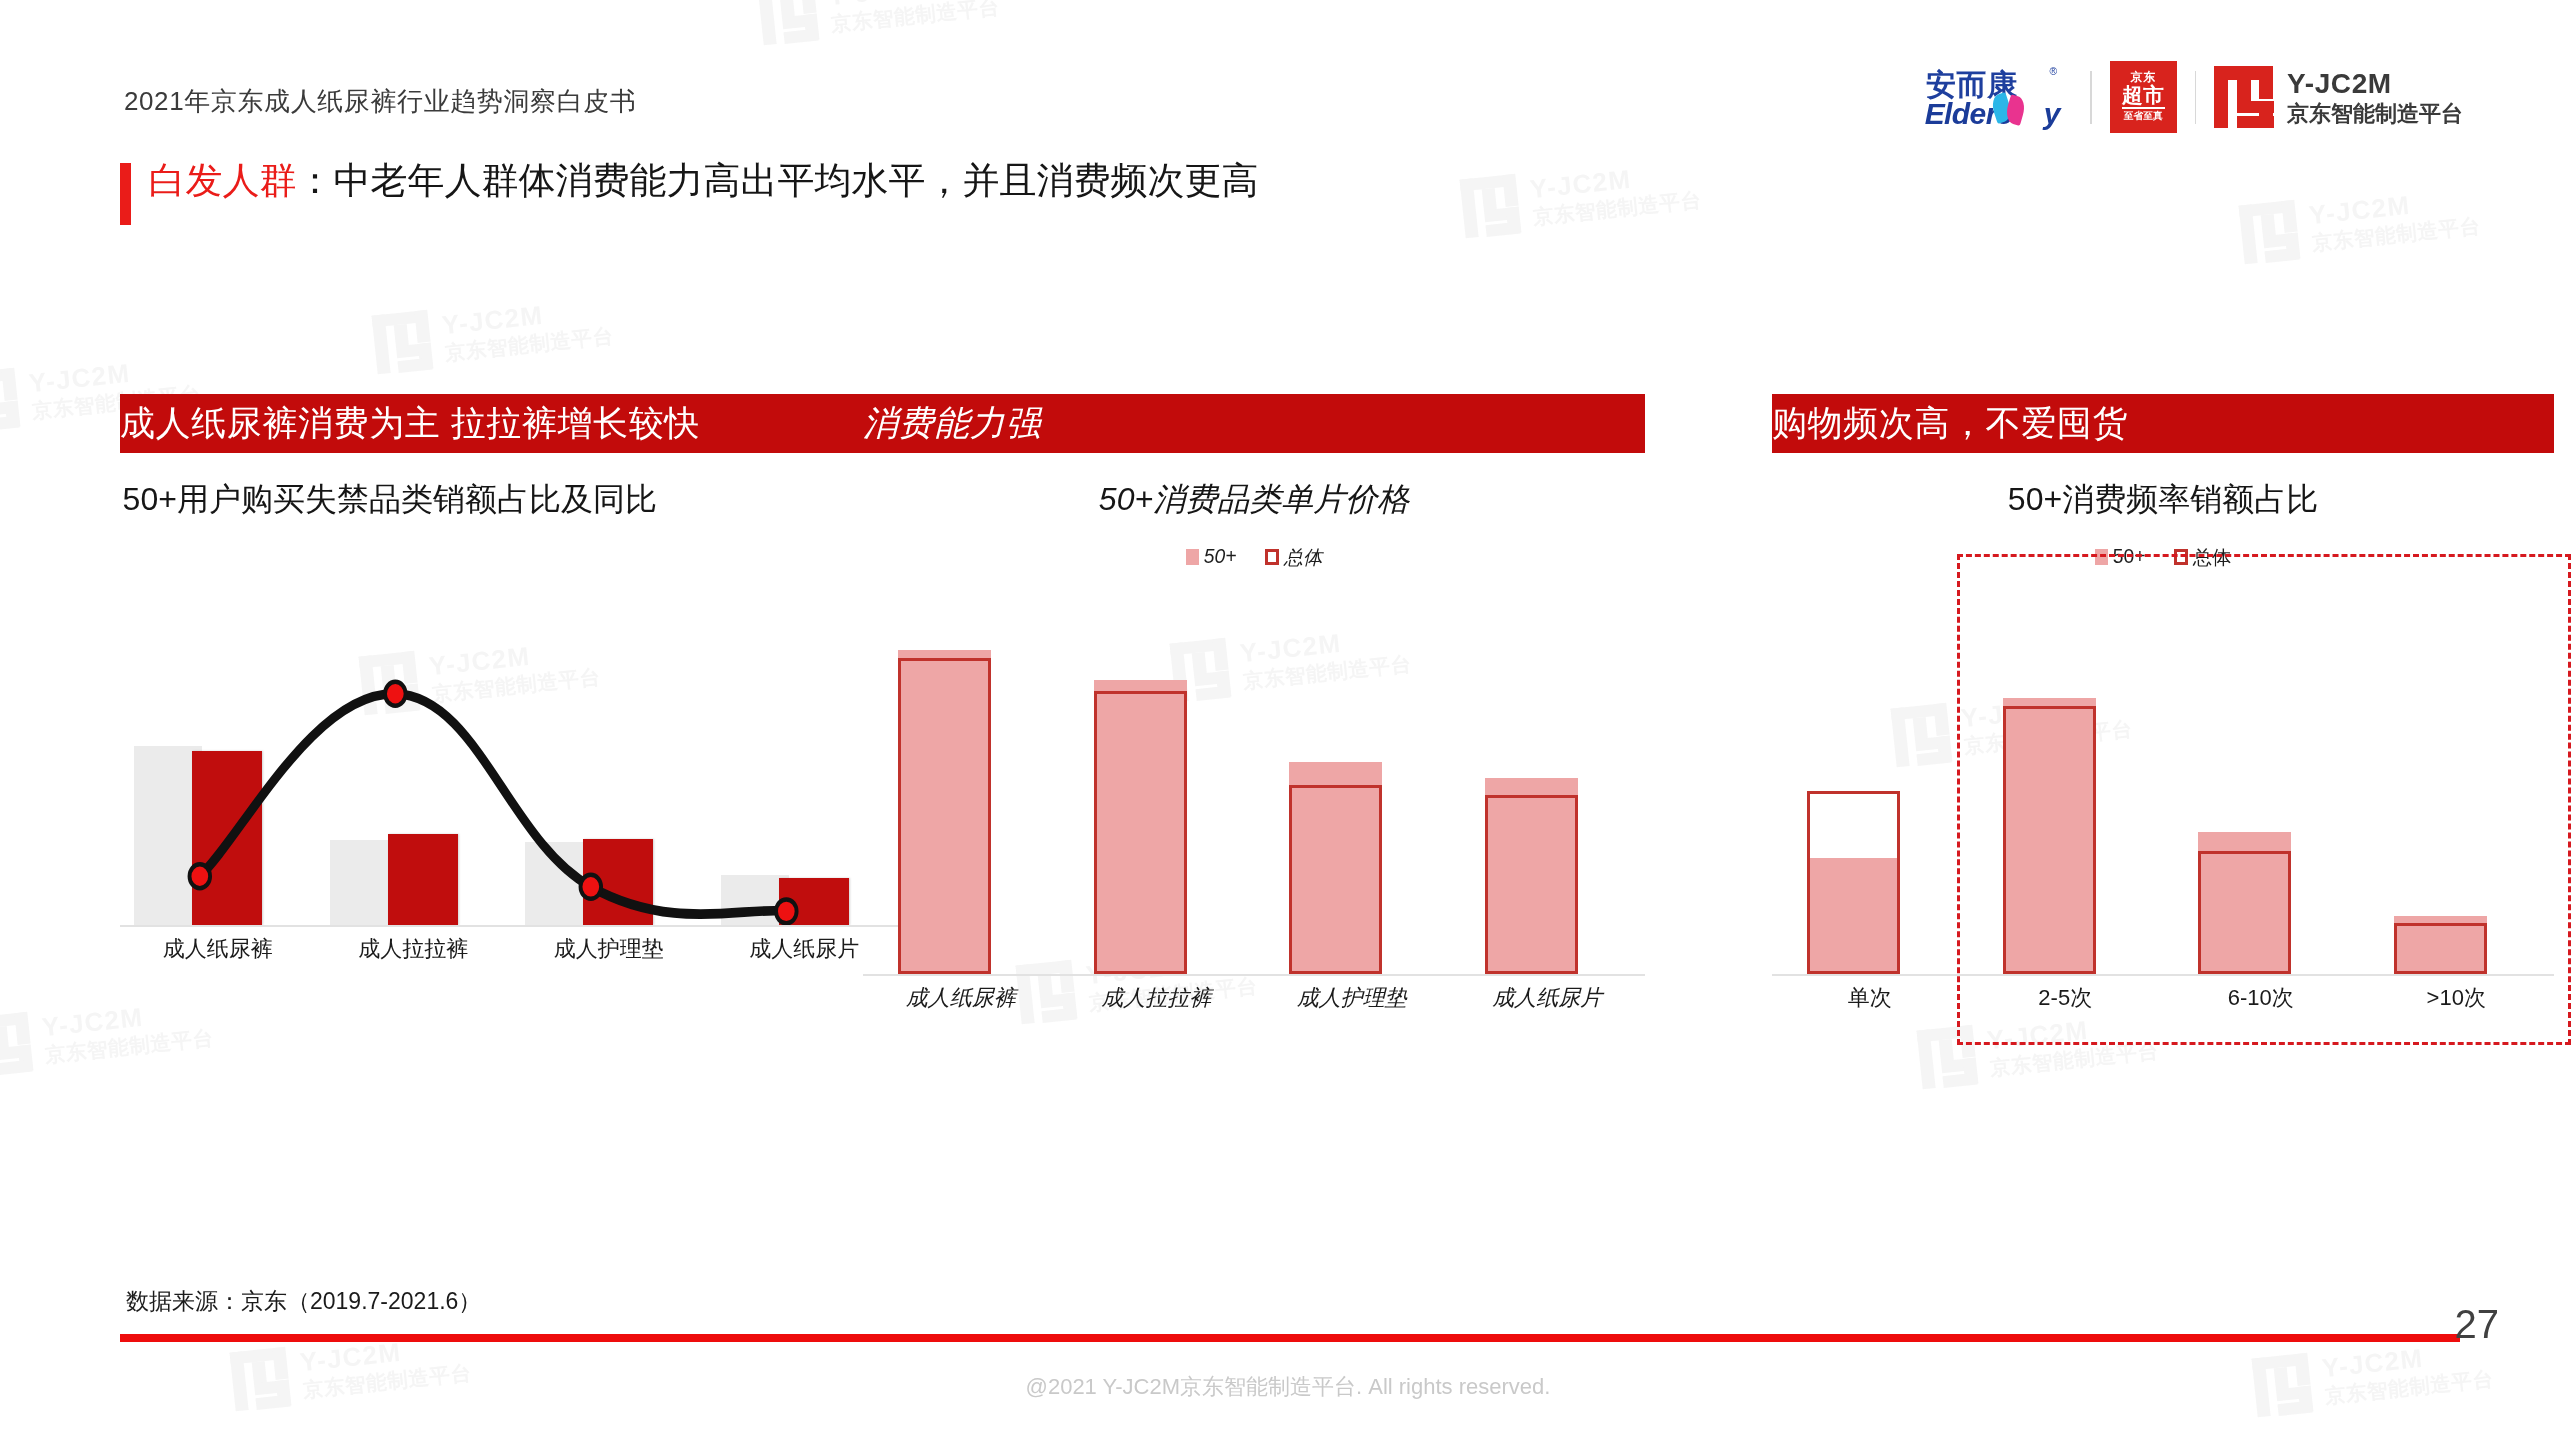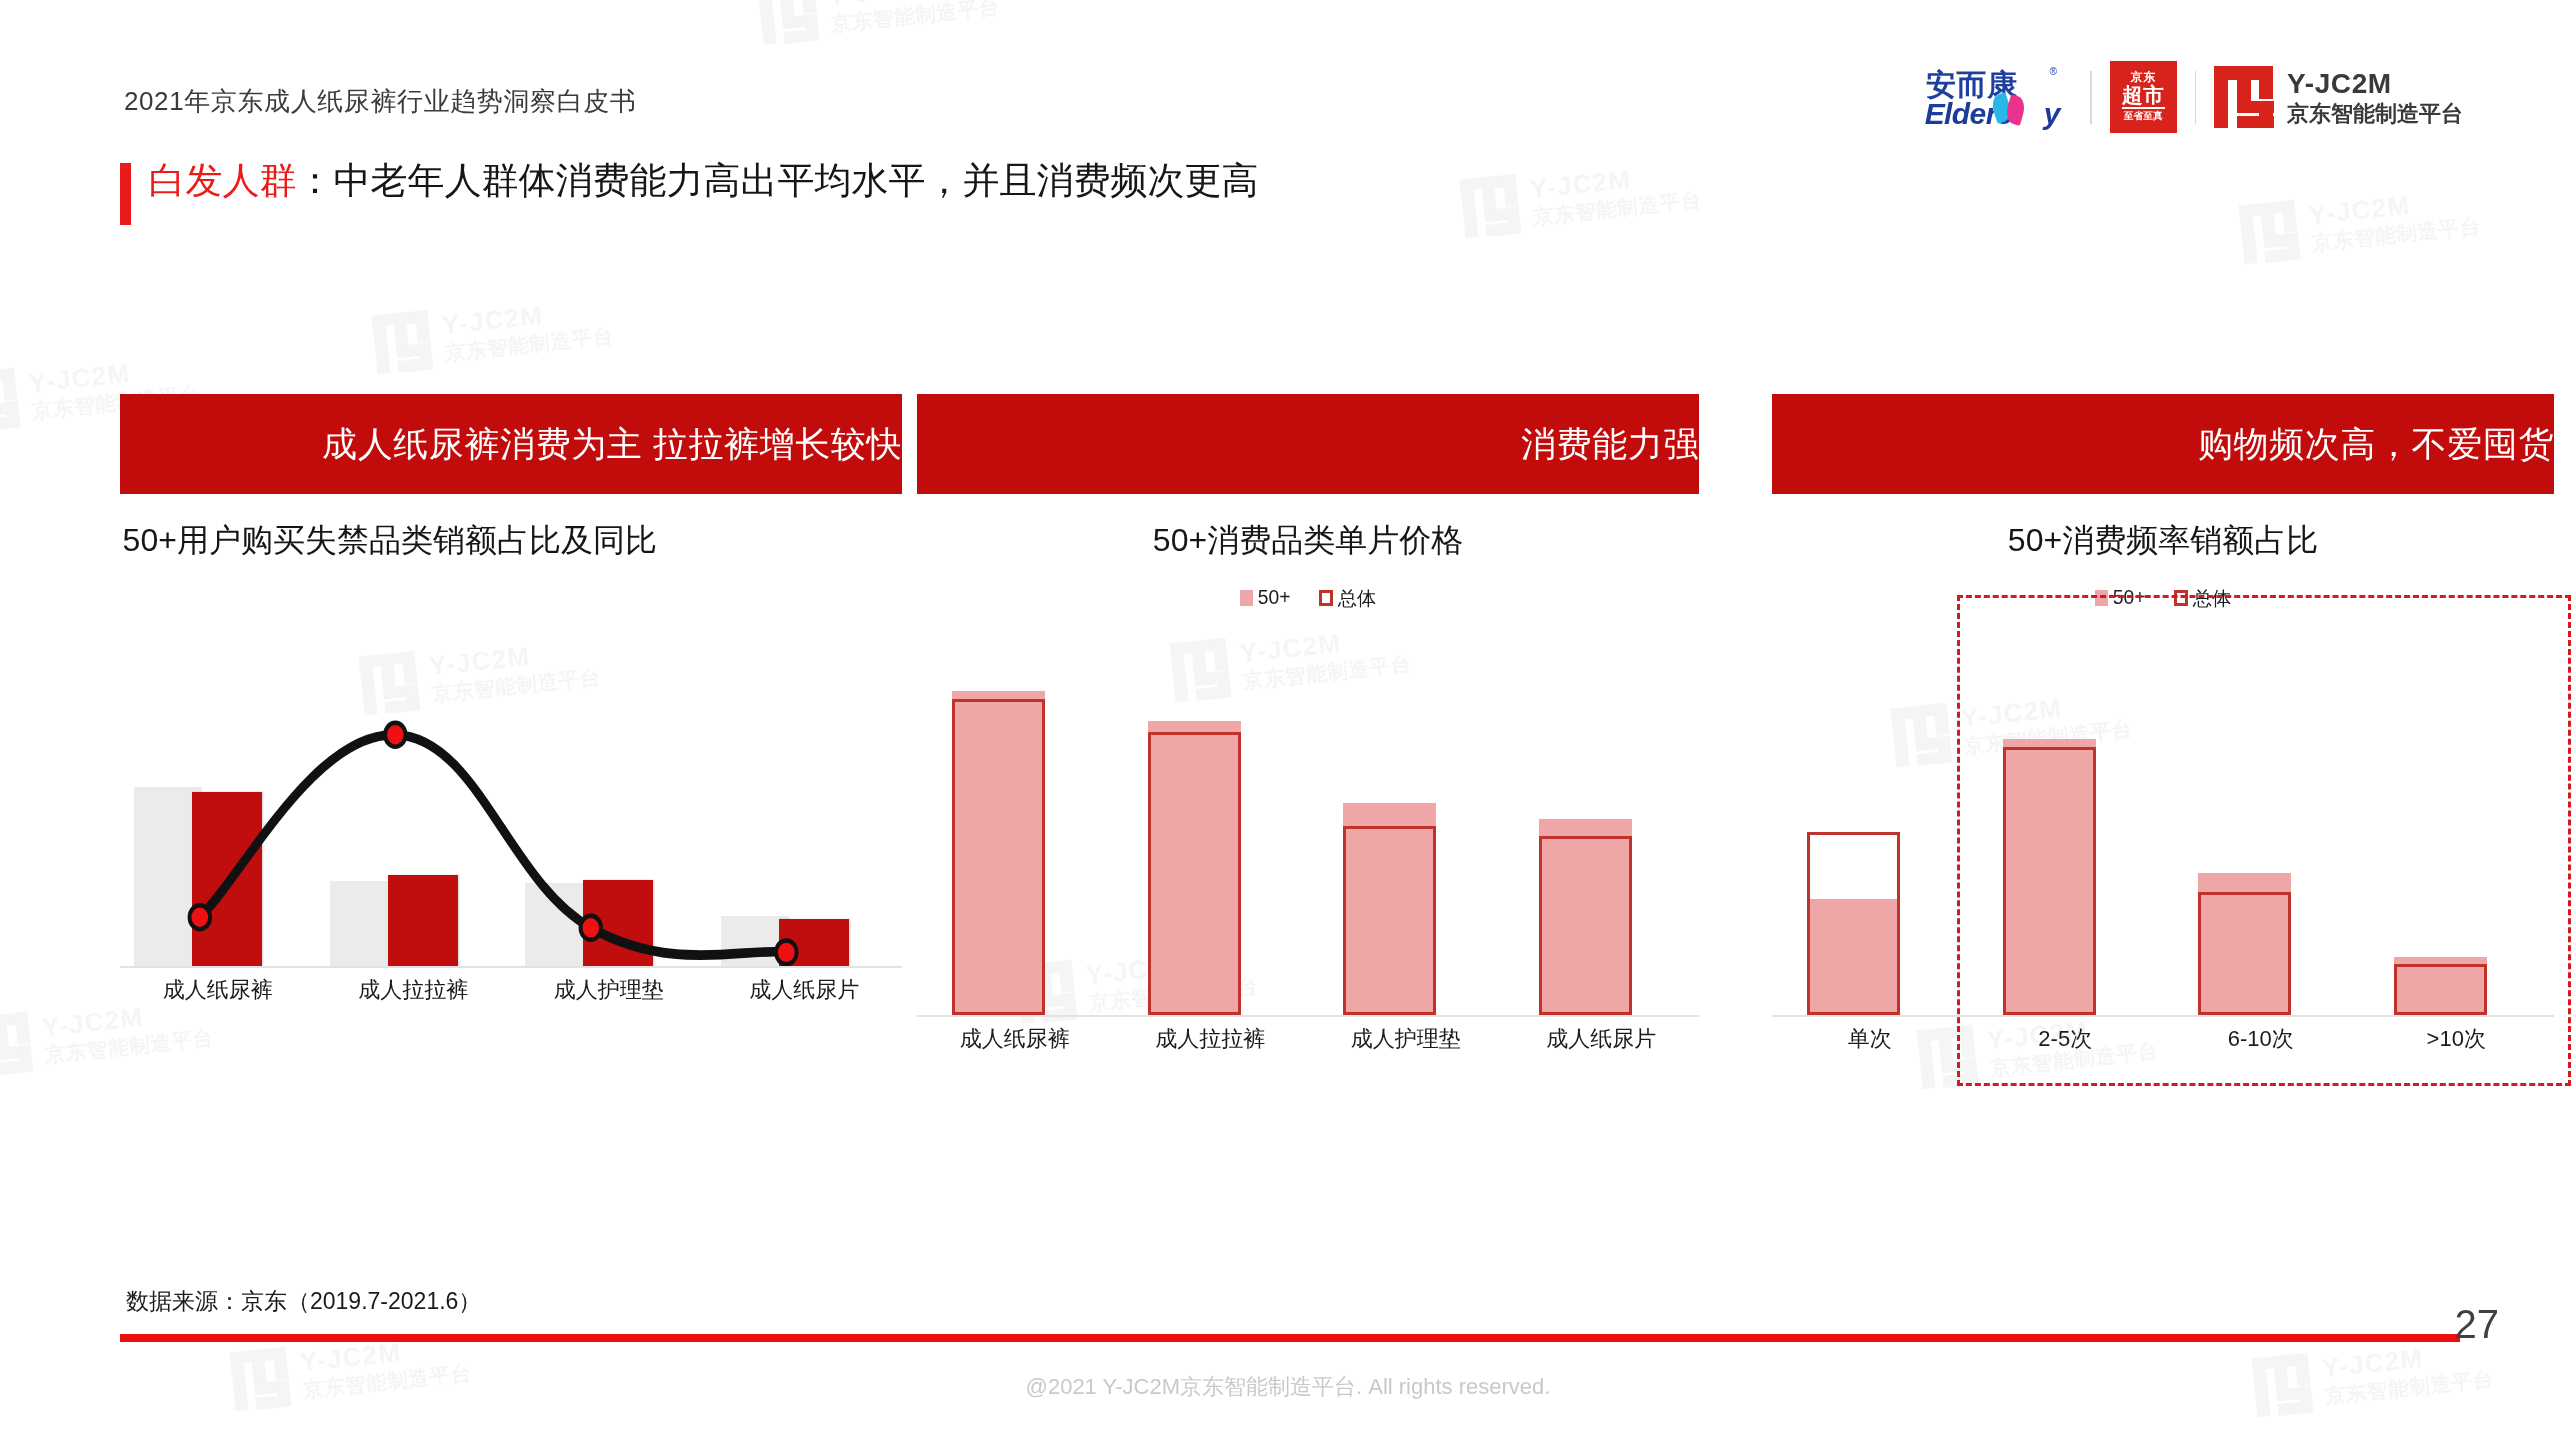--- a/index.html
+++ b/index.html
@@ -50,24 +50,24 @@
   
   .headline { position:absolute; left:120px; top:162px; display:flex; align-items:flex-start; }
   .hl-bar { width:11px; height:62px; background:#ea1c19; margin-right:17.4px; margin-top:1.3px; }
   .hl-text { font-size:37px; line-height:1.0; white-space:nowrap; color:#161616; }
   .hl-text .accent { color:#ea1c19; }
 
   
   .cols { position:absolute; left:0; top:394px; width:2576px; height:869px; z-index:2; }
   .col { position:absolute; top:0; }
   .col.c1 { left:120px;  width:782px; }
-  .col.c2 { left:917px; width:782px; }
+  .col.c2 { left:863px; width:782px;font-style:italic; }
   .col.c3 { left:1772px; width:782px; }
 
-  .banner { height:100px; background:#c20b0b; color:#fff; display:flex; align-items:center; justify-content:flex-end; }
+  .banner { height:59px; background:#c20b0b; color:#fff; display:flex; align-items:center; justify-content:flex-start; }
   .banner span { font-size:35px; letter-spacing:0.6px; white-space:nowrap; }
 
   .sub { margin-top:24.5px; text-align:center; font-size:32px; color:#161616; white-space:nowrap; }
   .c1 .sub { text-align:left; padding-left:2.6px; }
 
   .legend { margin-top:22px; display:flex; align-items:center; justify-content:center; gap:28px; }
   .c1 .legend { justify-content:flex-start; padding-left:72px; gap:35px; }
   .lg { display:flex; align-items:center; gap:7.7px; font-size:20.6px; color:#1d1d1d; white-space:nowrap; }
   .sw-grey { width:33px; height:16px; background:#ebebeb; }
   .sw-red  { width:33px; height:16px; background:#c00d0d; }

